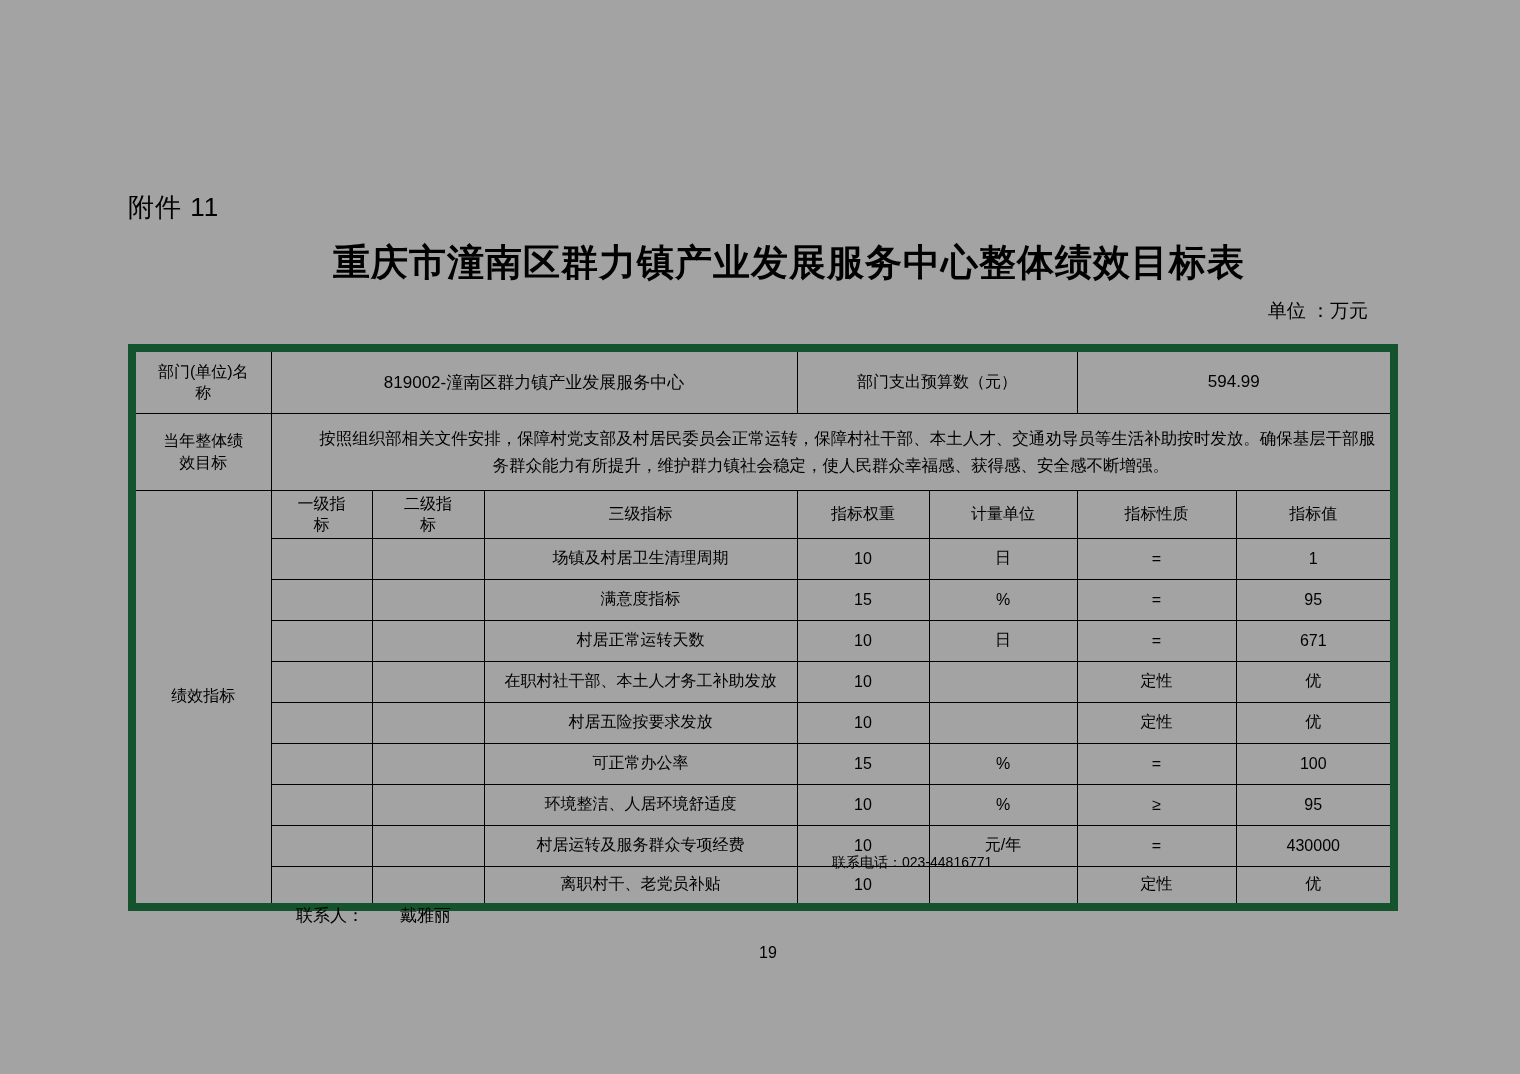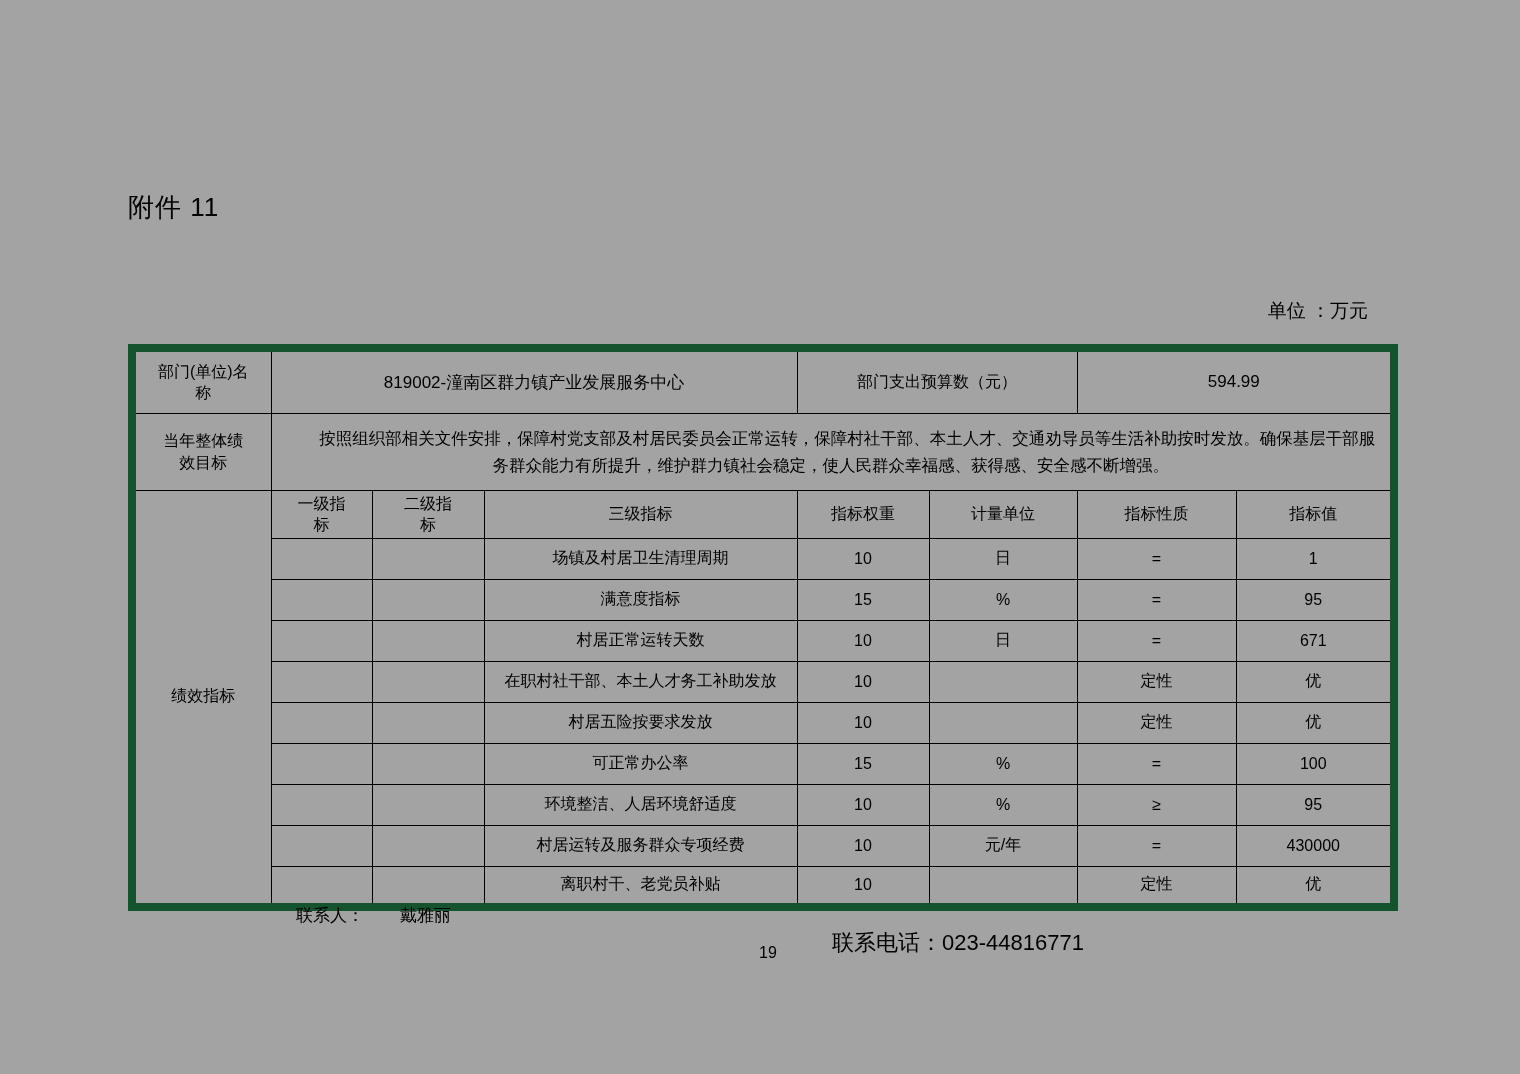--- a/index.html
+++ b/index.html
@@ -50,33 +50,34 @@
   .w5{width:5.4em;}
   .w3{width:3.3em;}
   td.goal-cell{text-align:left;vertical-align:middle;padding:4px 2px;}
   td.goal-cell p{
     margin:8px;text-indent:2em;line-height:27px;font-size:16.5px;
   }
   td.l3{text-align:left;padding-left:18px;}
   td.val17{font-size:17px;}
   .footer-contact-label{position:absolute;left:296px;top:904px;font-size:17px;}
   .footer-contact-name{position:absolute;left:400px;top:904px;font-size:17px;}
-  .footer-phone{position:absolute;left:832px;top:928px;font-size:22px;}
+  .footer-phone{position:absolute;left:832px;top:854px;font-size:14px;}
   .pagenum{
     position:absolute;left:0;top:944px;width:1536px;
     text-align:center;font-size:16px;
   }
 </style>
 </head>
 <body>
 
 <div class="page">
 
   <div class="attachment">附件 11</div>
 
+  <div class="title">重庆市潼南区群力镇产业发展服务中心整体绩效目标表</div>
 
   <div class="unit-note">单位 ：万元</div>
 
   <table class="perf">
     <colgroup>
       <col style="width:139px">
       <col style="width:101px">
       <col style="width:112px">
       <col style="width:313px">
       <col style="width:132px">

